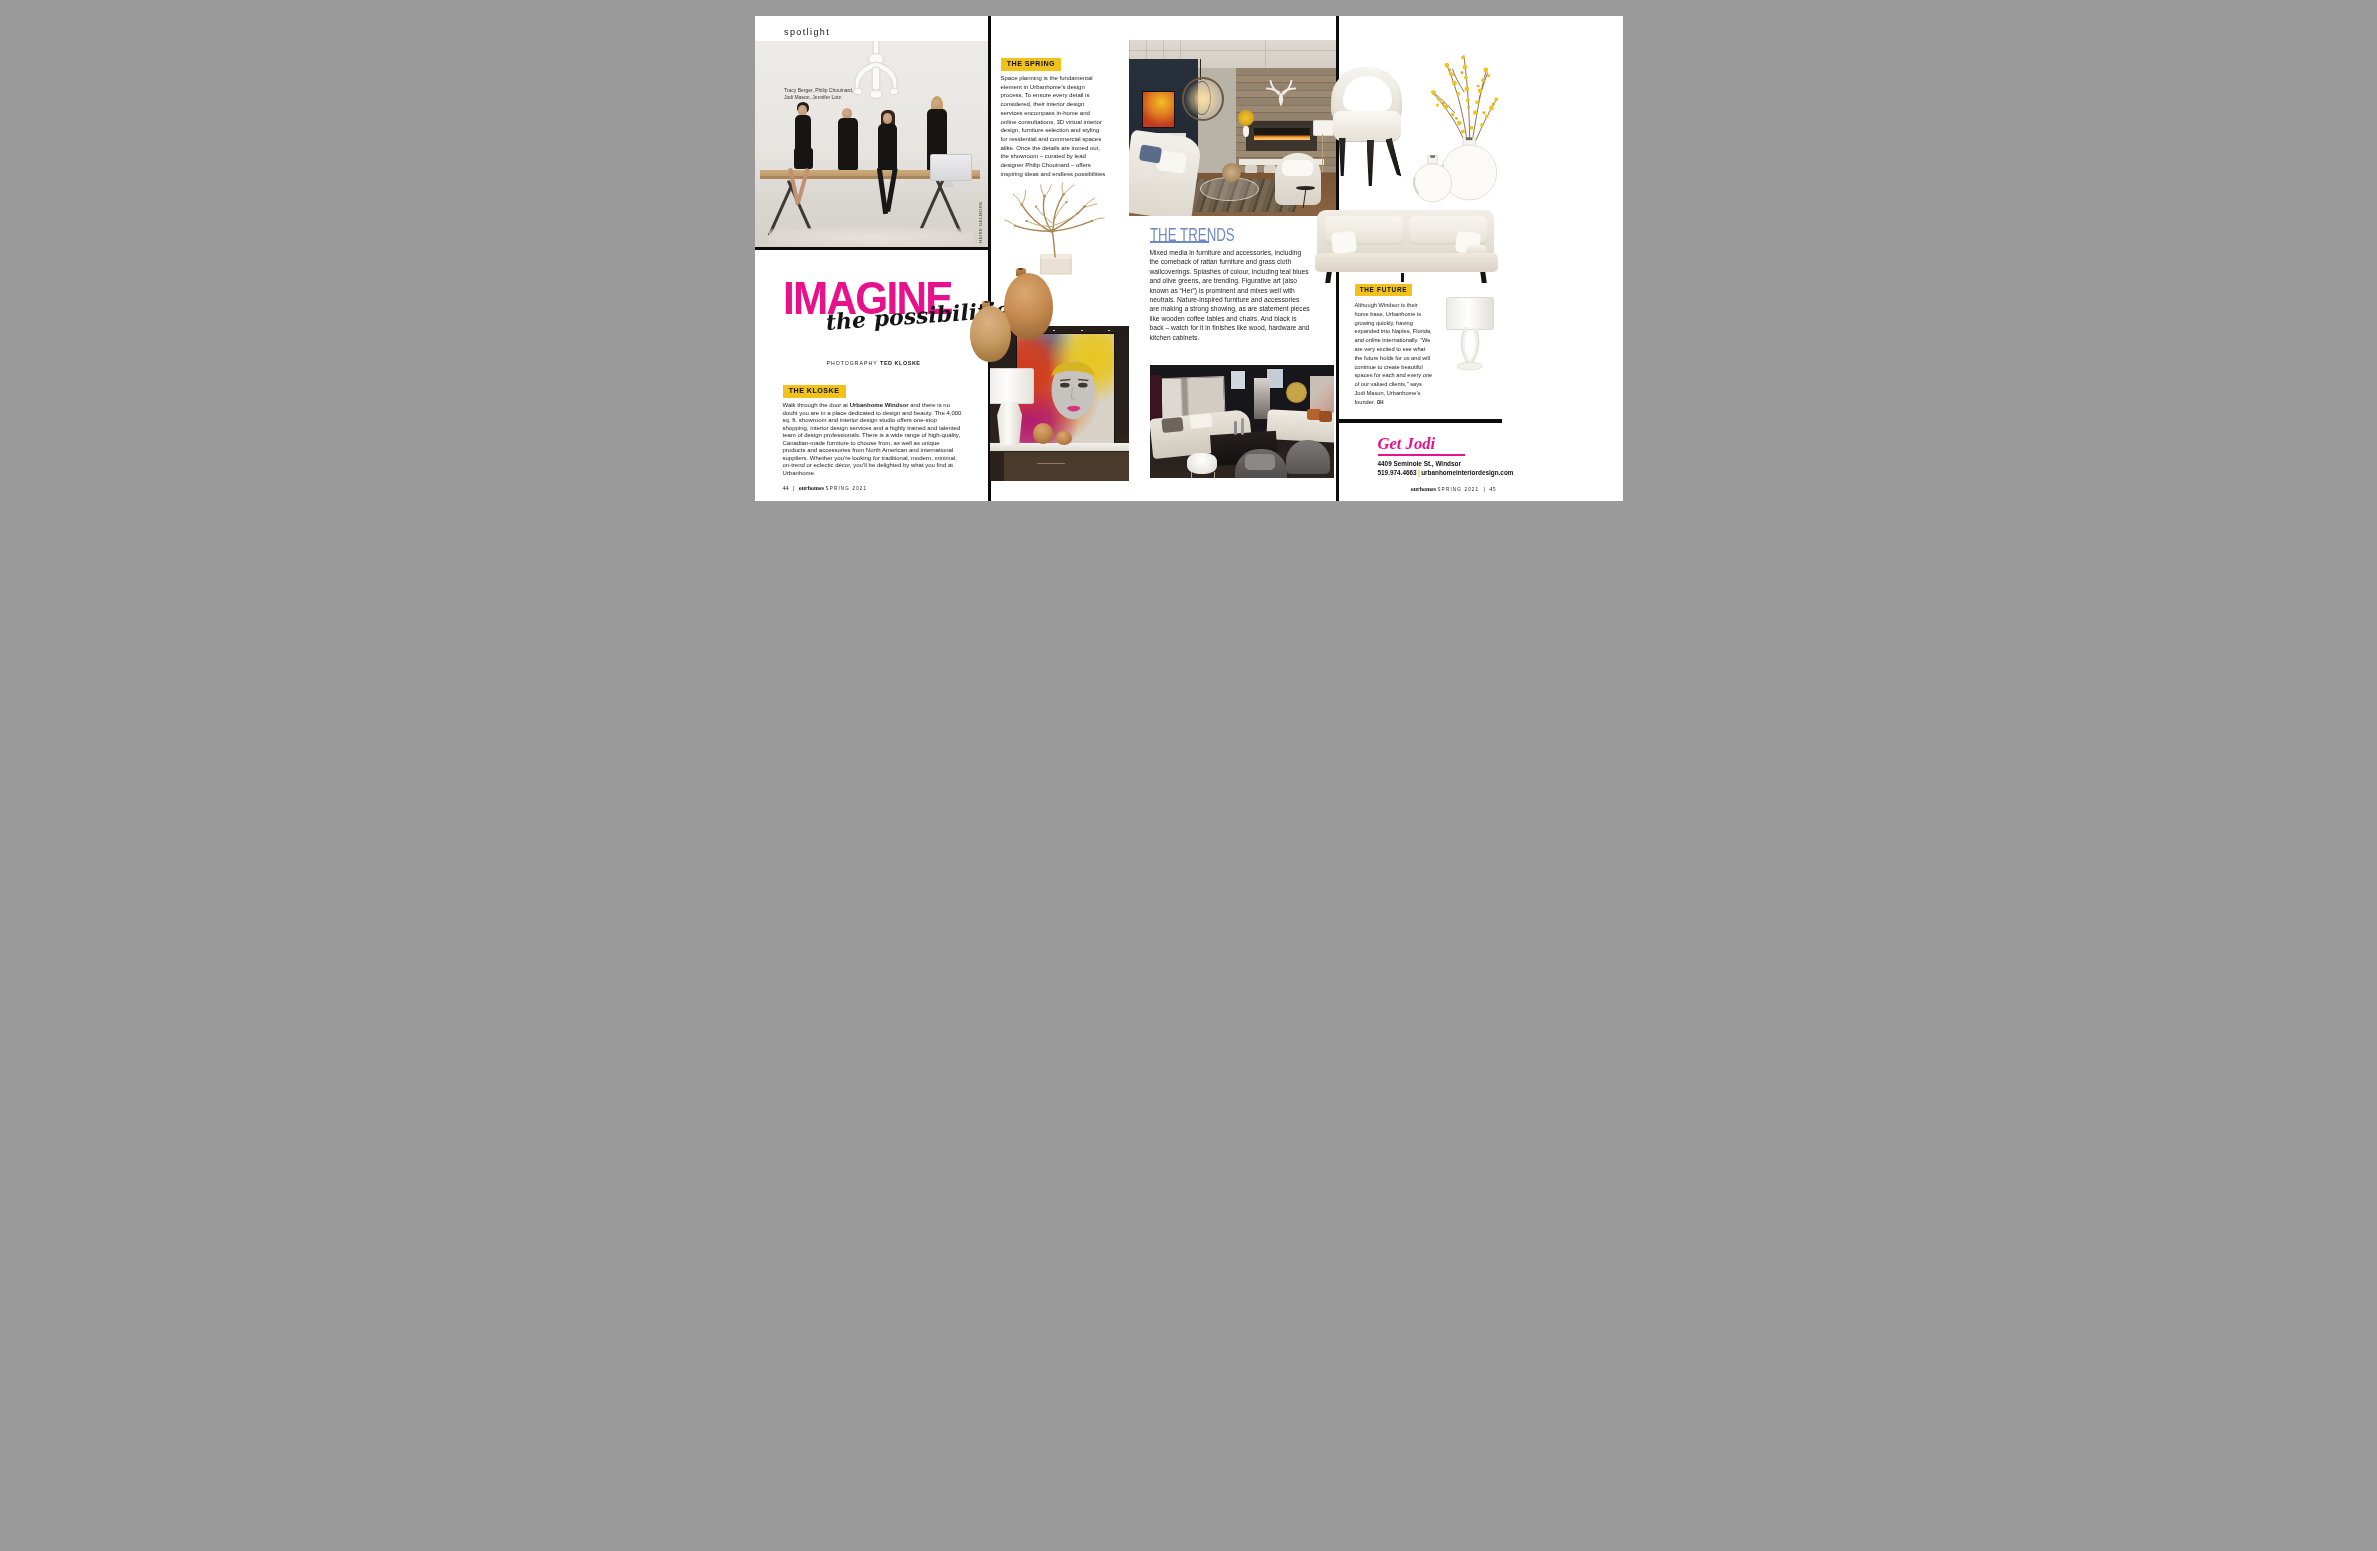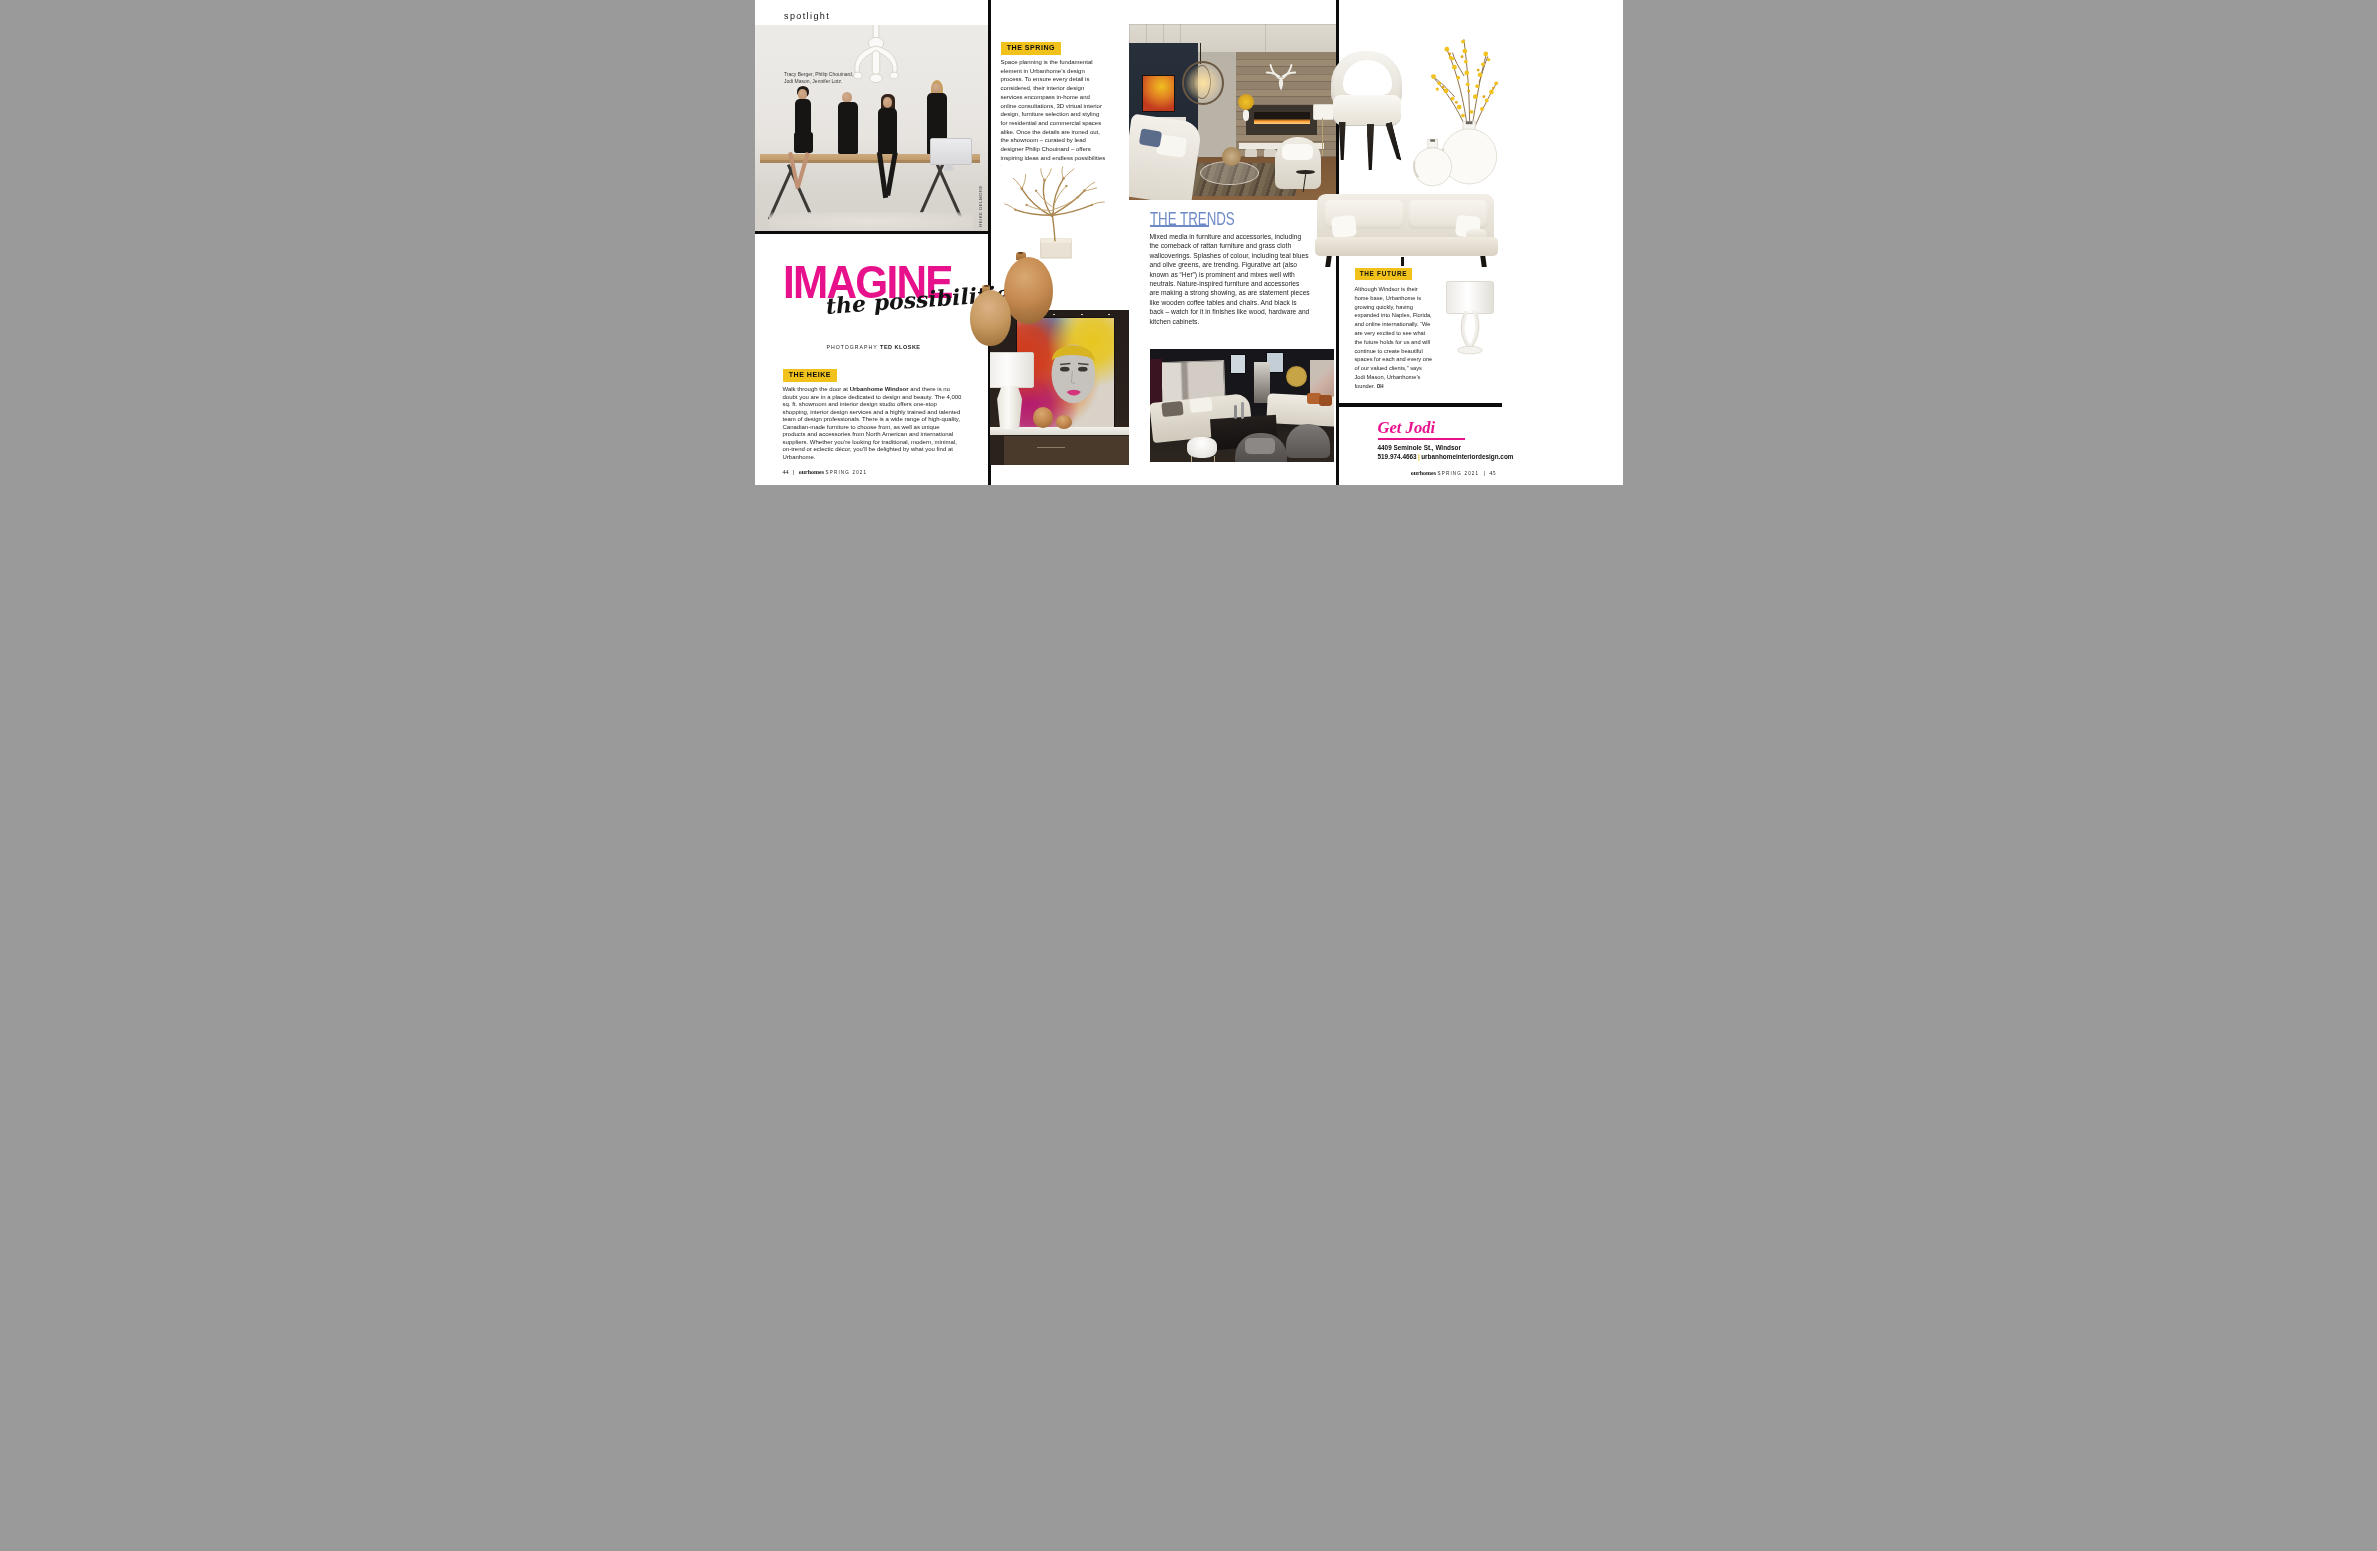--- a/index.html
+++ b/index.html
@@ -1,16 +1,16 @@
 <!DOCTYPE html>
 <html style="font-size:7.6px"><head>
 <meta charset="utf-8">
 <style>
   html,body{margin:0;padding:0;background:#9a9a9a;}
-  #page{position:relative;width:868px;height:485px;background:#ffffff;margin:0 auto;
+  #page{position:relative;width:868px;height:485px;background:#ffffff;margin:16px auto;
         font-family:"Liberation Sans",sans-serif;color:#1c1c1c;overflow:hidden;}
   .abs{position:absolute;}
   
   .spotlight{font-size:9px;letter-spacing:1.4px;color:#141414;}
   .ylabel{background:#F1C21B;color:#0d0d0d;font-weight:700;font-size:7.1px;
           letter-spacing:0.5px;padding:2.4px 6.2px;display:inline-block;}
   .ylabel.small{font-size:6.4px;letter-spacing:0.7px;padding:2.4px 5.2px;}
   .bodytxt{color:#1d1d1d;}
   .style-body{width:107px;font-size:6px;line-height:8.7px;}
   .place-body{width:181px;font-size:6px;line-height:7.5px;}
@@ -129,21 +129,21 @@
   <div class="abs bar" style="left:0;top:231px;width:233px;height:3.3px;"></div>
 
   <div class="abs imagine" style="left:28.5px;top:259px;">IMAGINE</div>
   <div class="abs script" style="left:70px;top:293px;">the possibilities</div>
   <div class="abs photoby" style="left:28px;top:344px;width:182px;text-align:center;">
     <span>PHOTOGRAPHY</span>
     <b>TED KLOSKE</b>
   </div>
 
   <div class="abs" style="left:28px;top:369px;">
-    <span class="ylabel">THE HEIKE</span>
+    <span class="ylabel">THE KLOSKE</span>
   </div>
   <div class="abs bodytxt place-body" style="left:28px;top:386px;">
     <span>Walk through the door at </span><b>Urbanhome Windsor</b><span> and there is no doubt you are in a place dedicated to design and beauty. The 4,000 sq. ft. showroom and interior design studio offers one-stop shopping, interior design services and a highly trained and talented team of design professionals. There is a wide range of high-quality, Canadian-made furniture to choose from, as well as unique products and accessories from North American and international suppliers. Whether you’re looking for traditional, modern, minimal, on-trend or eclectic décor, you’ll be delighted by what you find at Urbanhome.</span>
   </div>
 
   <div class="abs footer" style="left:28px;top:468px;">
     <span class="serif" style="font-size:6.2px;">44</span>
     <span class="pipe">|</span>
     <span class="mag">ourhomes</span>
     <span class="issue">SPRING 2021</span>

